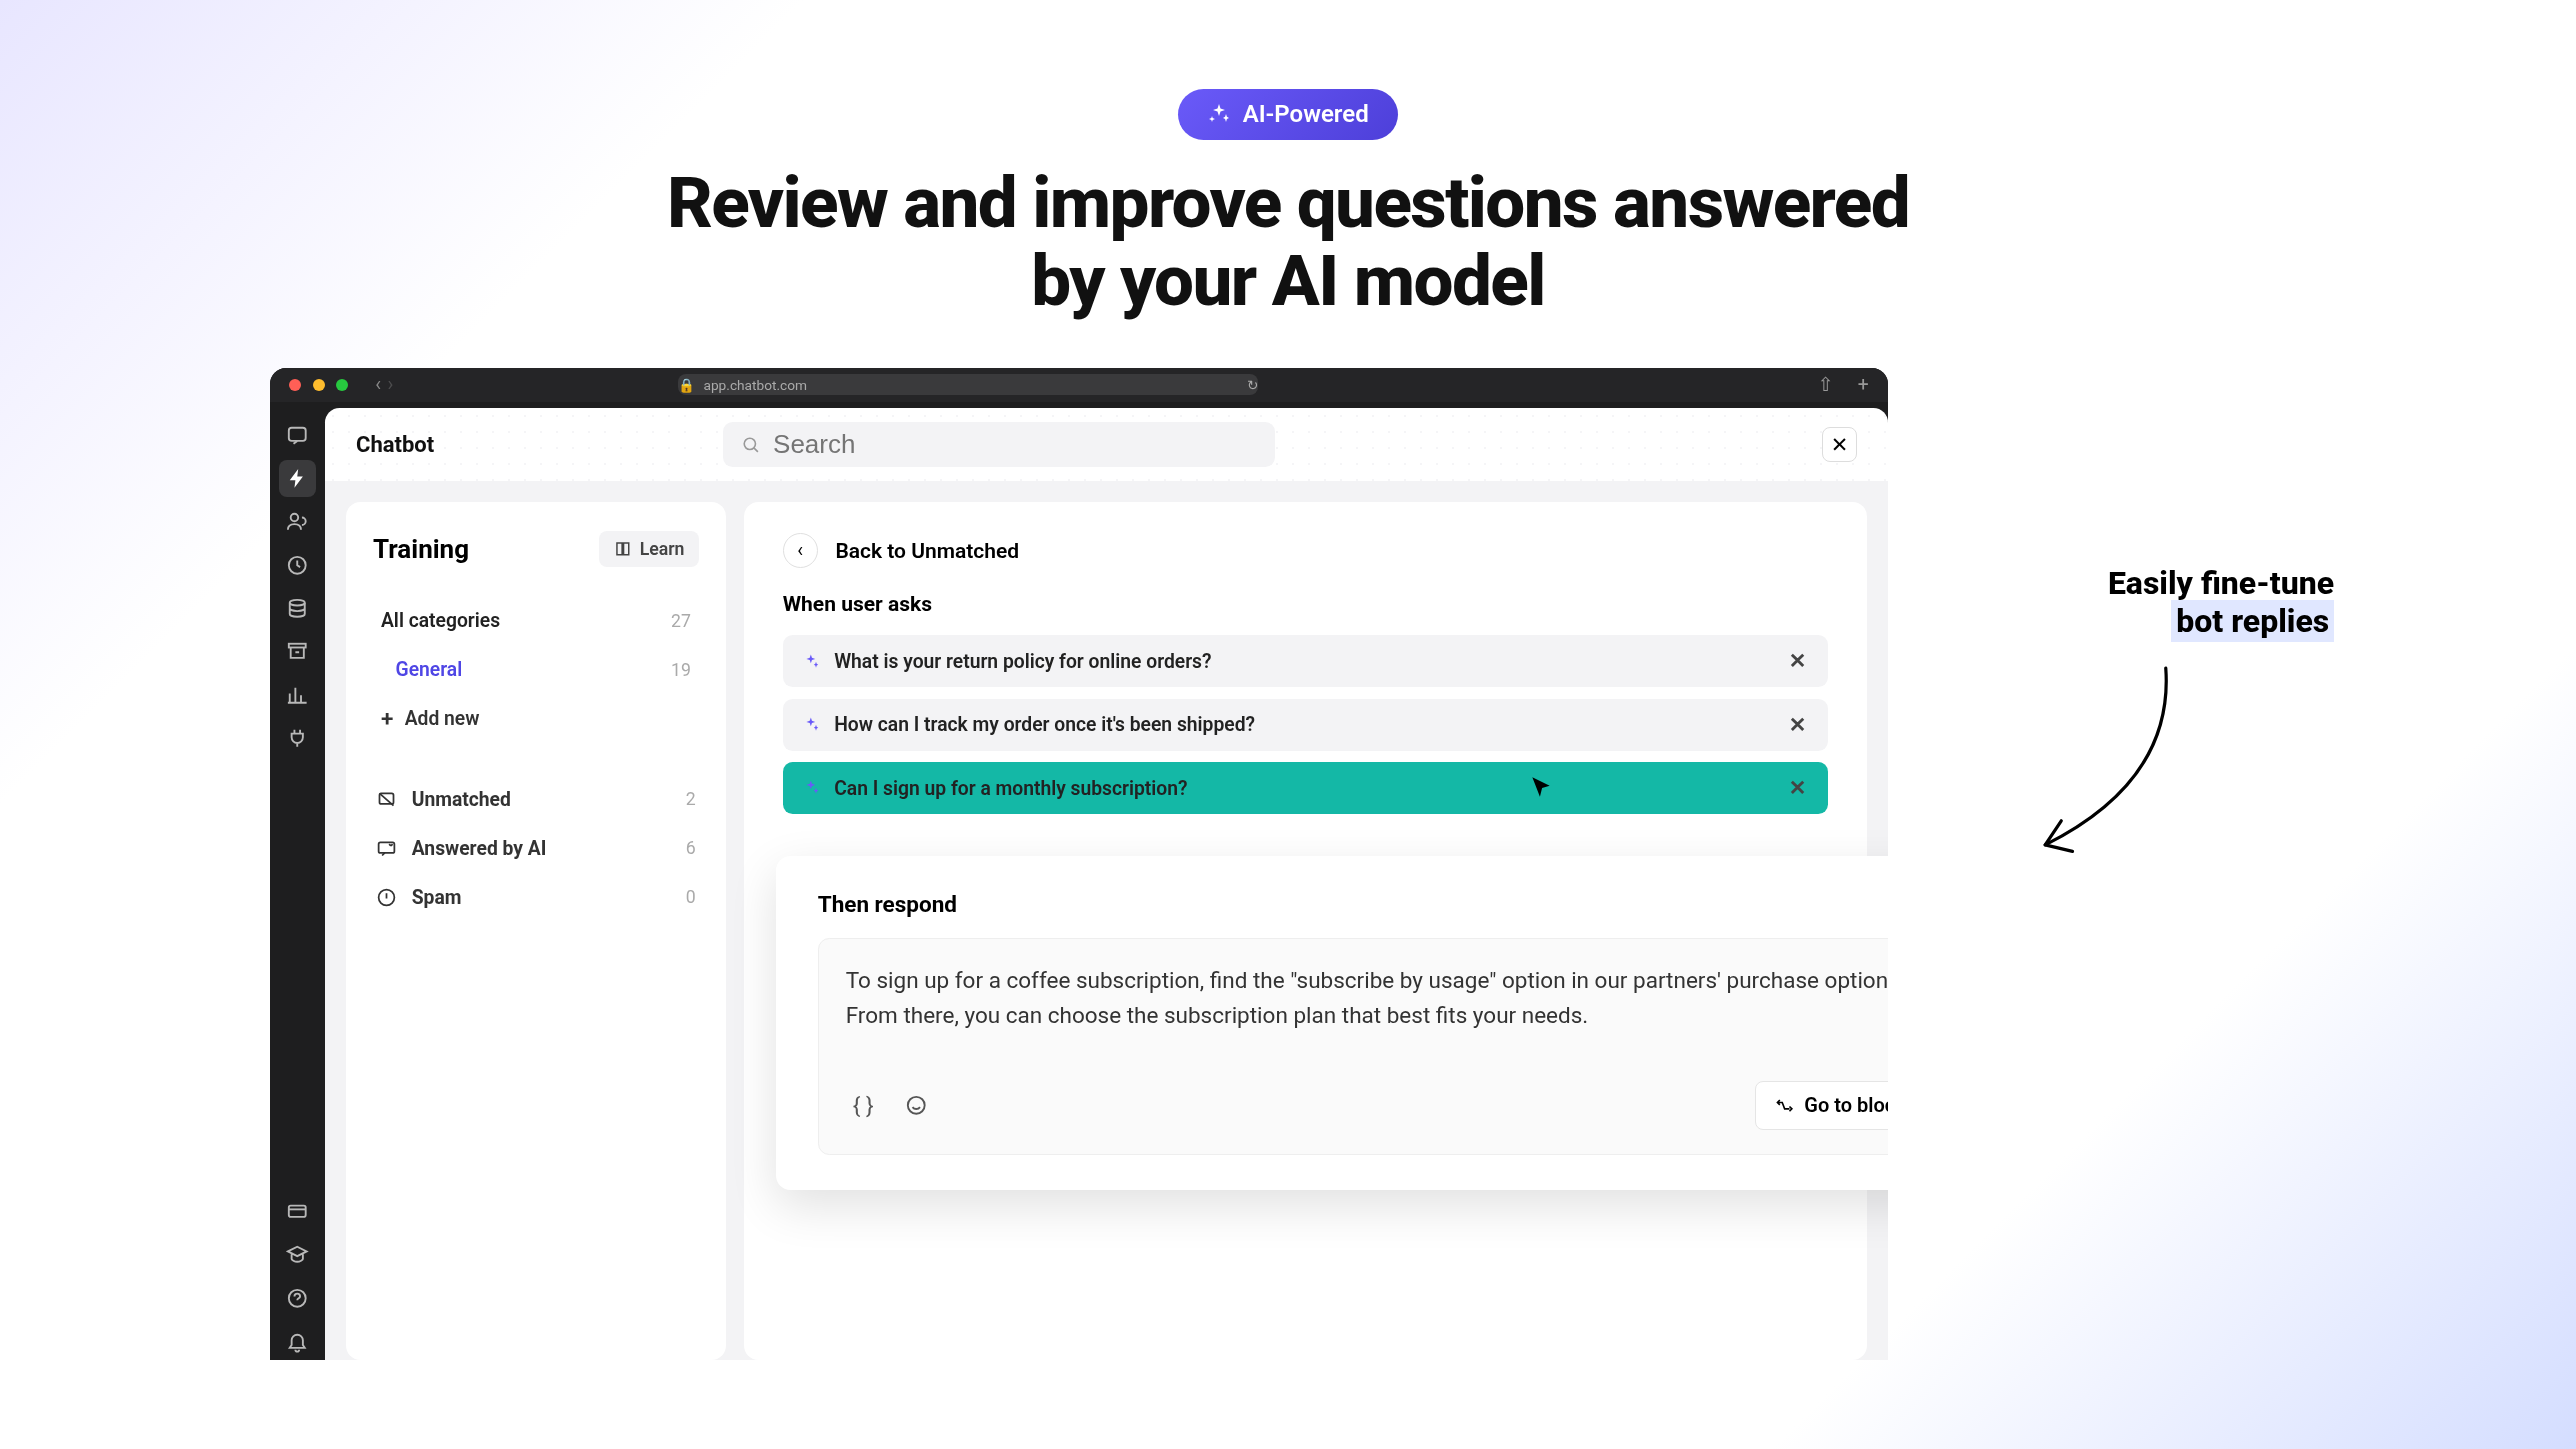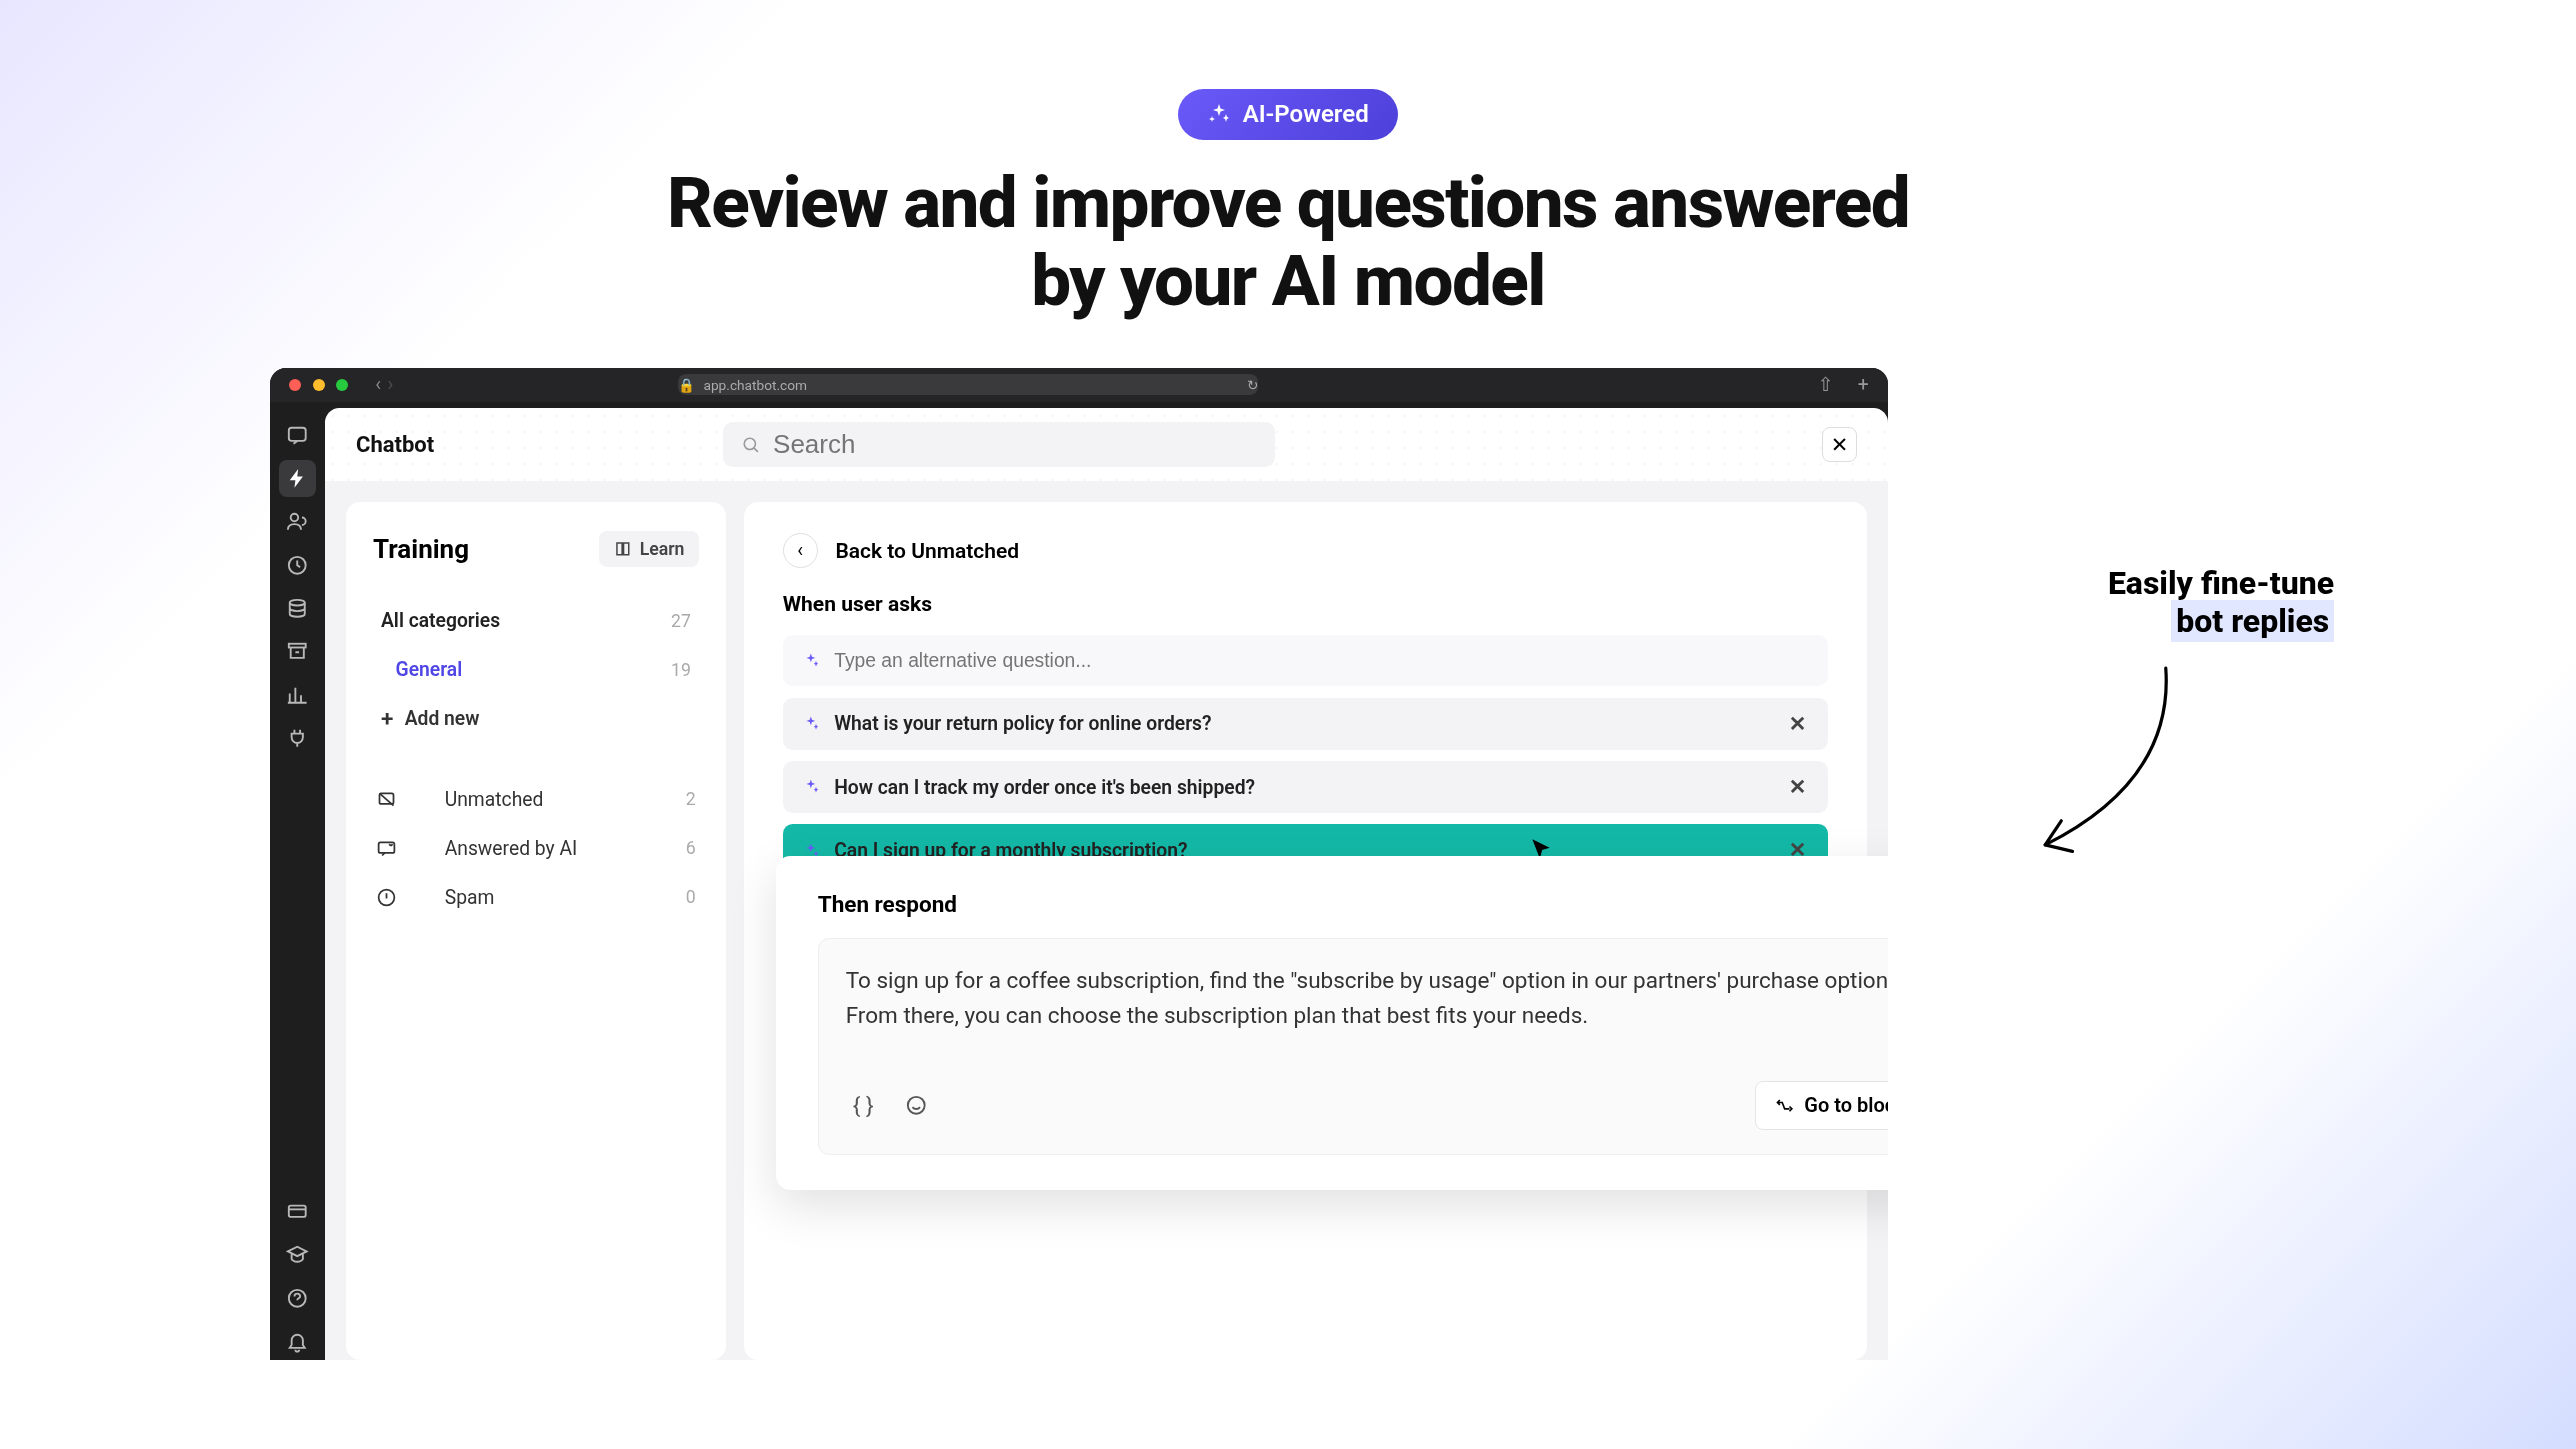--- a/index.html
+++ b/index.html
@@ -165,21 +165,21 @@
 .cat-item .count { color: #aaa; font-size: 17.7px; }
 .cat-item.selected .label { color: #4f46e5; }
 .cat-item.nested { padding-left: 22.5px; }
 .add-new { display: flex; align-items: center; gap: 11.3px; font-size: 19.3px; font-weight: 600; color: #333; padding: 11.3px 8px; cursor: pointer; }
 .status-list { margin-top: 8px; }
 .status-item {
   display: flex; align-items: center; gap: 14.5px;
   padding: 13px 3.2px; font-size: 19.3px; color: #333; cursor: pointer;
 }
 .status-item svg { width: 21px; height: 21px; flex-shrink: 0; }
-.status-item .label { flex: 1; font-weight: 400; margin-left: 33px; }
+.status-item .label { flex: 1; font-weight: 700; }
 .status-item .count { color: #aaa; font-size: 17.7px; }
 .main-content {
   flex: 1;
   background: #fff;
   margin: 21px 21px 0 17.7px;
   border-radius: 14.5px;
   padding: 31px 39px;
   position: relative;
 }
 .back-row { display: flex; align-items: center; gap: 17.7px; margin-bottom: 24px; }
@@ -424,26 +424,20 @@
           </div>
         </div>
 
         <div class="main-content">
           <div class="back-row">
             <div class="back-circle">‹</div>
             <div class="back-text">Back to Unmatched</div>
           </div>
           <div class="section-label">When user asks</div>
           <div class="q-list">
-            <div class="q-row input-row">
-              <svg class="sparkle" viewBox="0 0 24 24" fill="currentColor">
-                  <path d="M12 2l1.5 4.5L18 8l-4.5 1.5L12 14l-1.5-4.5L6 8l4.5-1.5L12 2zm7 10l.9 2.7L22 16l-2.1.9L19 20l-.9-3.1L16 16l2.1-1.3L19 12z"></path>
-                </svg>
-              <input placeholder="Type an alternative question..." style="">
-            </div>
             <div class="q-row">
               <svg class="sparkle" viewBox="0 0 24 24" fill="currentColor">
                   <path d="M12 2l1.5 4.5L18 8l-4.5 1.5L12 14l-1.5-4.5L6 8l4.5-1.5L12 2zm7 10l.9 2.7L22 16l-2.1.9L19 20l-.9-3.1L16 16l2.1-1.3L19 12z"></path>
                 </svg>
               <span class="qtext">What is your return policy for online orders?</span>
               <span class="remove">✕</span>
             </div>
             <div class="q-row">
               <svg class="sparkle" viewBox="0 0 24 24" fill="currentColor">
                   <path d="M12 2l1.5 4.5L18 8l-4.5 1.5L12 14l-1.5-4.5L6 8l4.5-1.5L12 2zm7 10l.9 2.7L22 16l-2.1.9L19 20l-.9-3.1L16 16l2.1-1.3L19 12z"></path>

